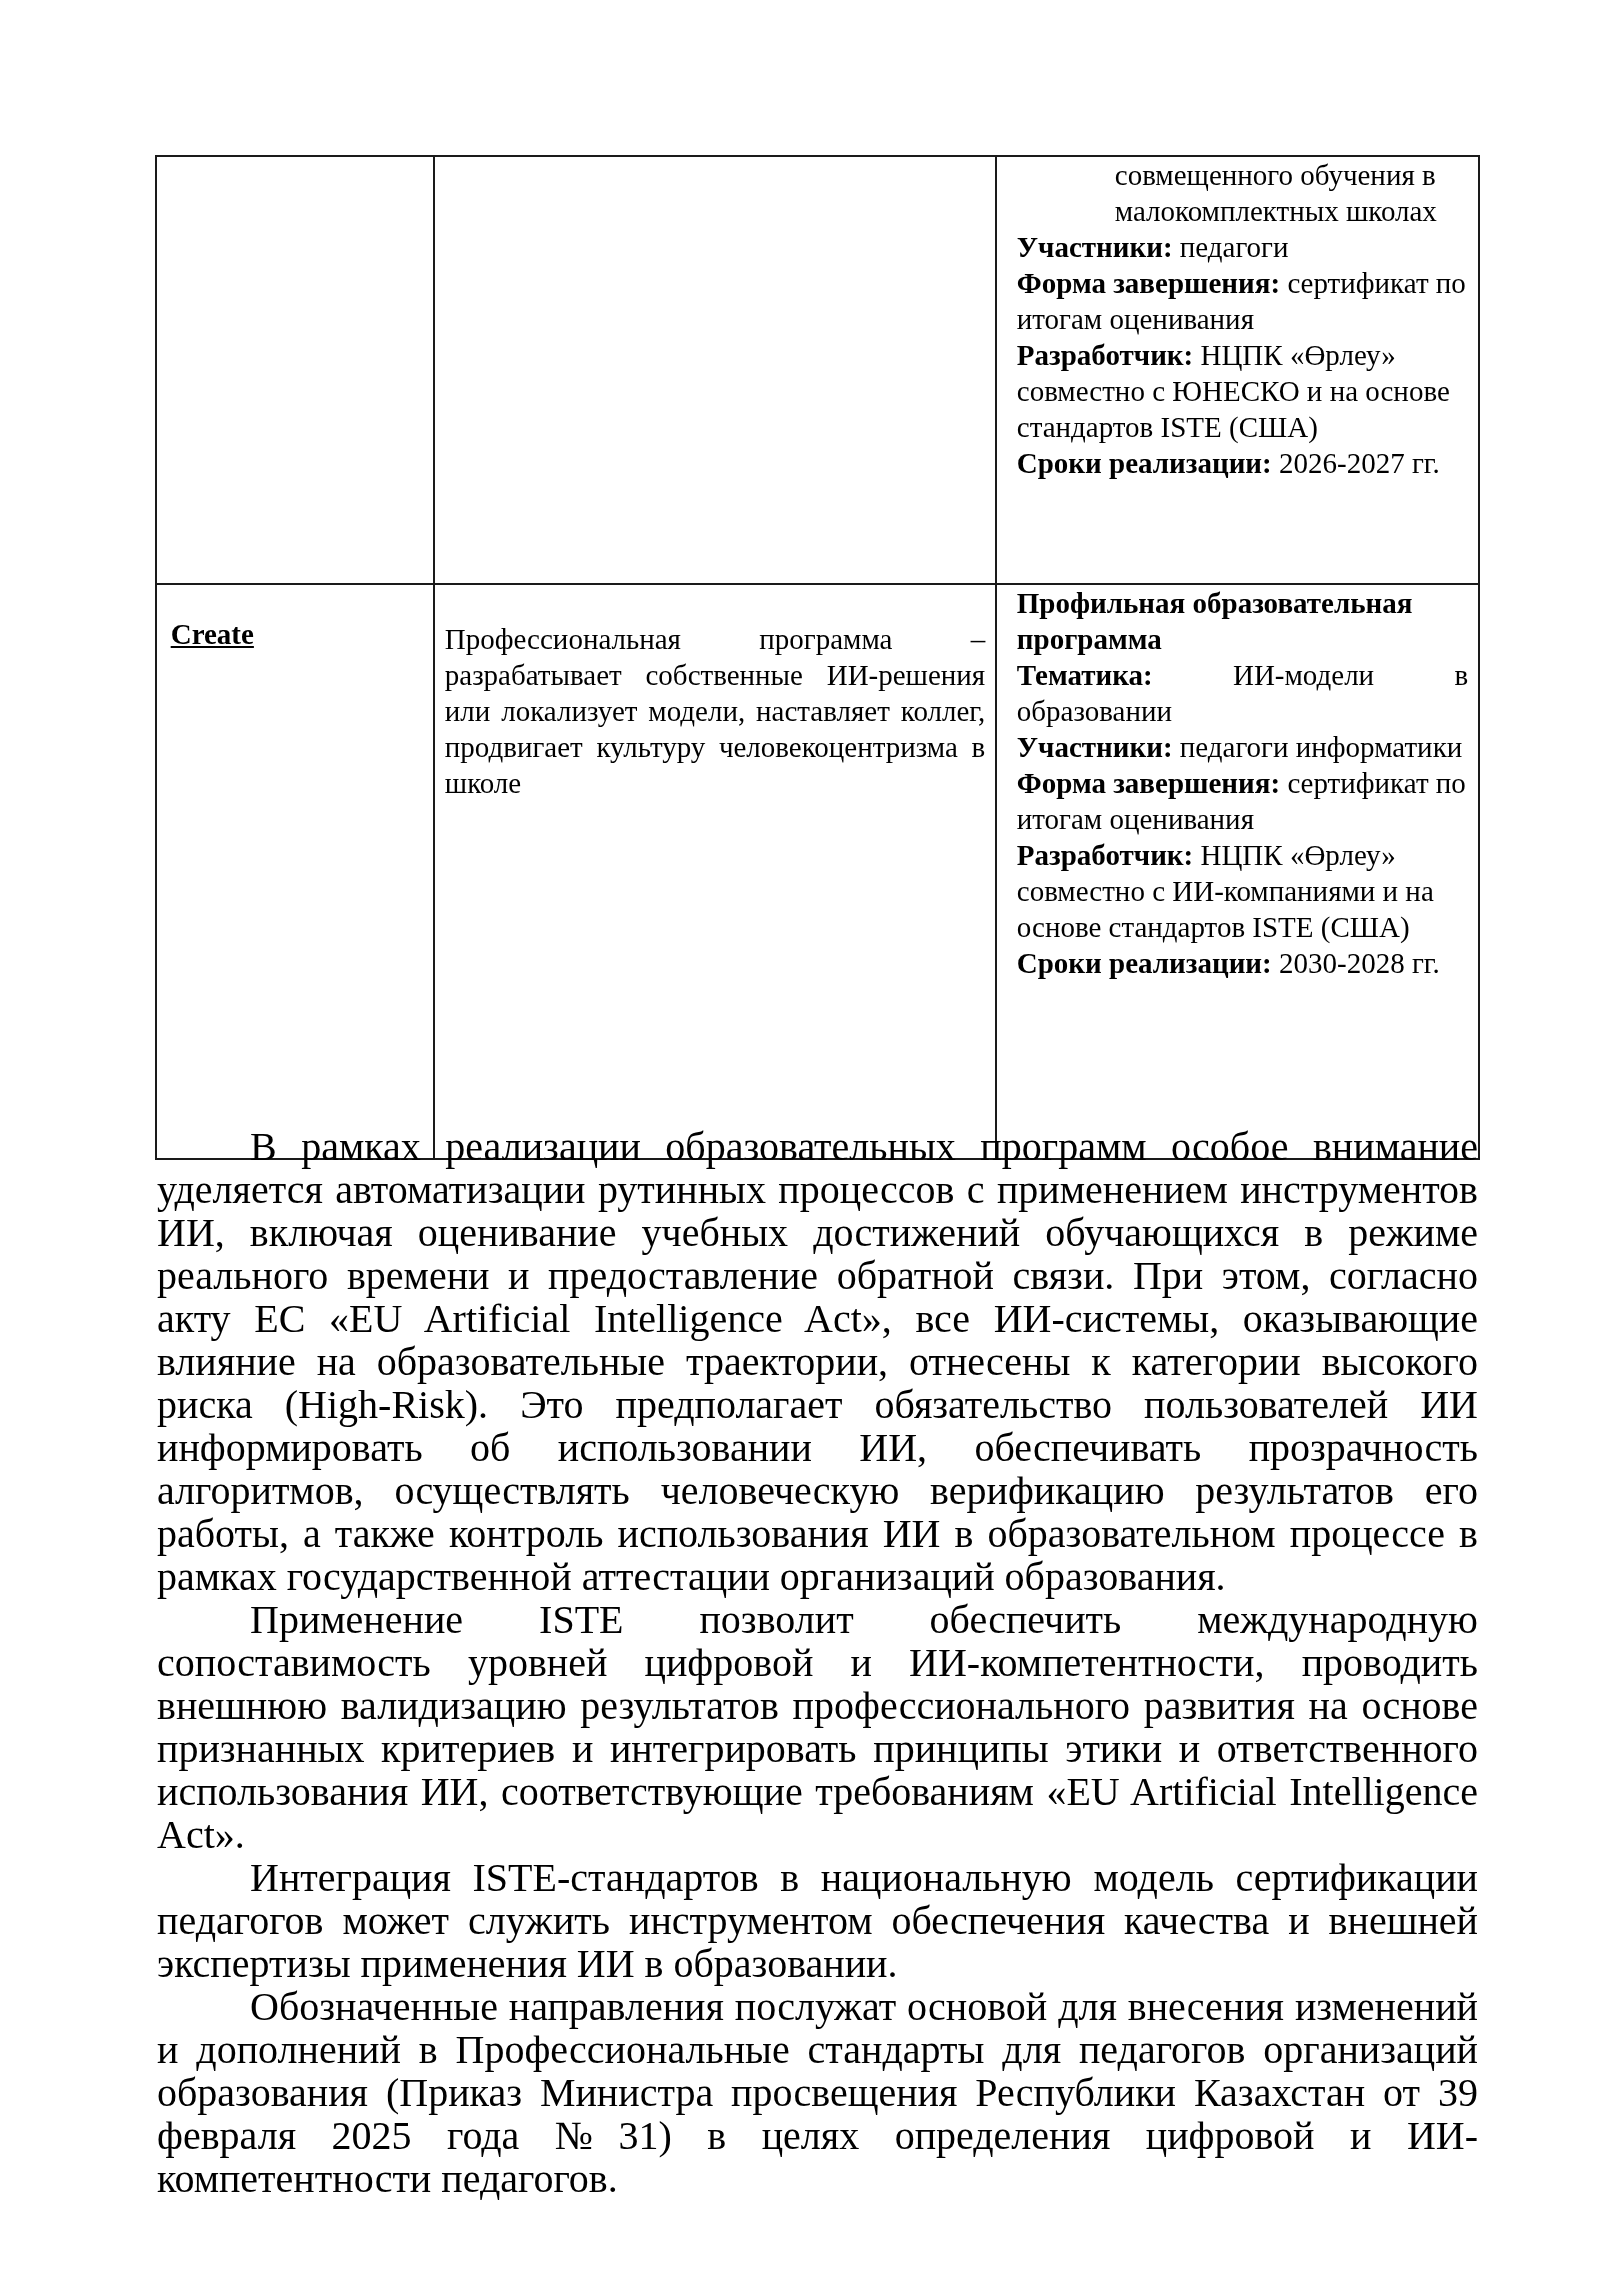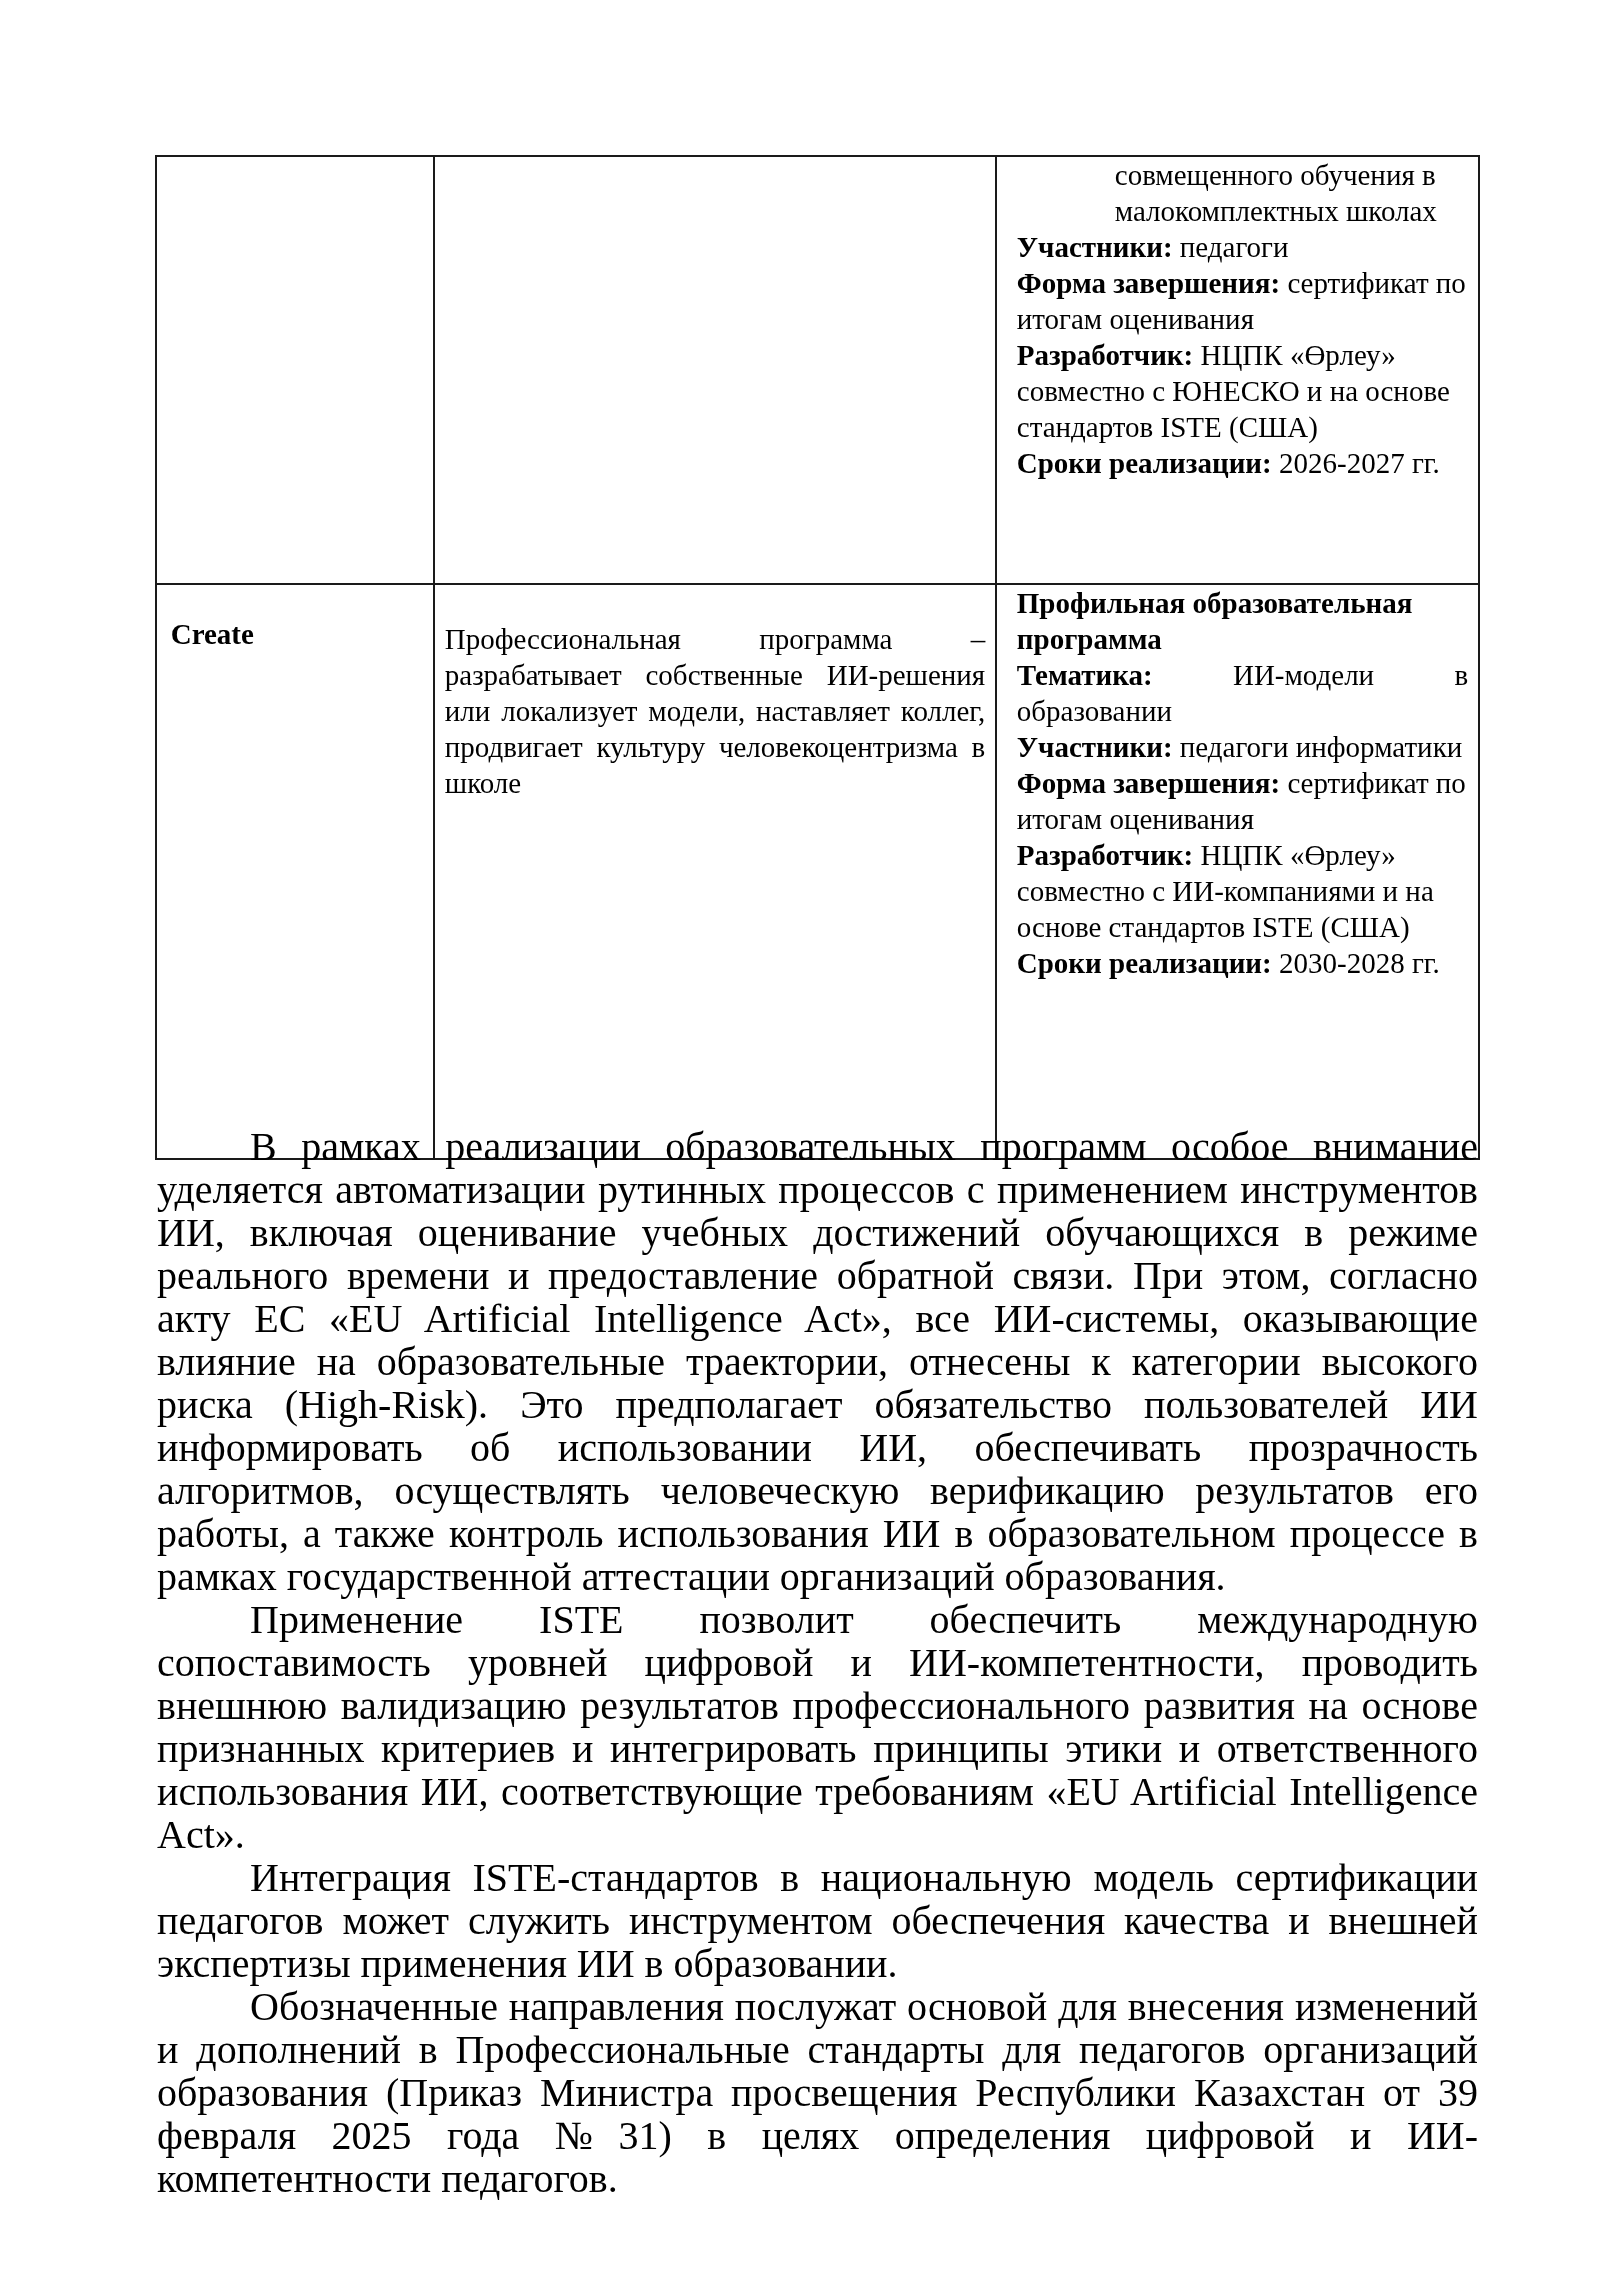--- a/index.html
+++ b/index.html
@@ -41,20 +41,21 @@
   .doc-table col.c2 { width: 562px; }
   .doc-table col.c3 { width: 483px; }
 
   .row1 td { height: 390px; }
   .row2 td { height: 537px; }
 
   .cell-level {
     font-weight: bold;
     padding-top: 31px !important;
     padding-left: 13.7px !important;
+    text-decoration: underline;
   }
   .cell-desc {
     text-align: justify;
     padding-top: 36px !important;
   }
   .cell-desc .lead { font-weight: normal; }
 
   .prog-line { display: block; margin-left: 10px; }
   .prog-line b { font-weight: bold; }
   .indent-cont {

